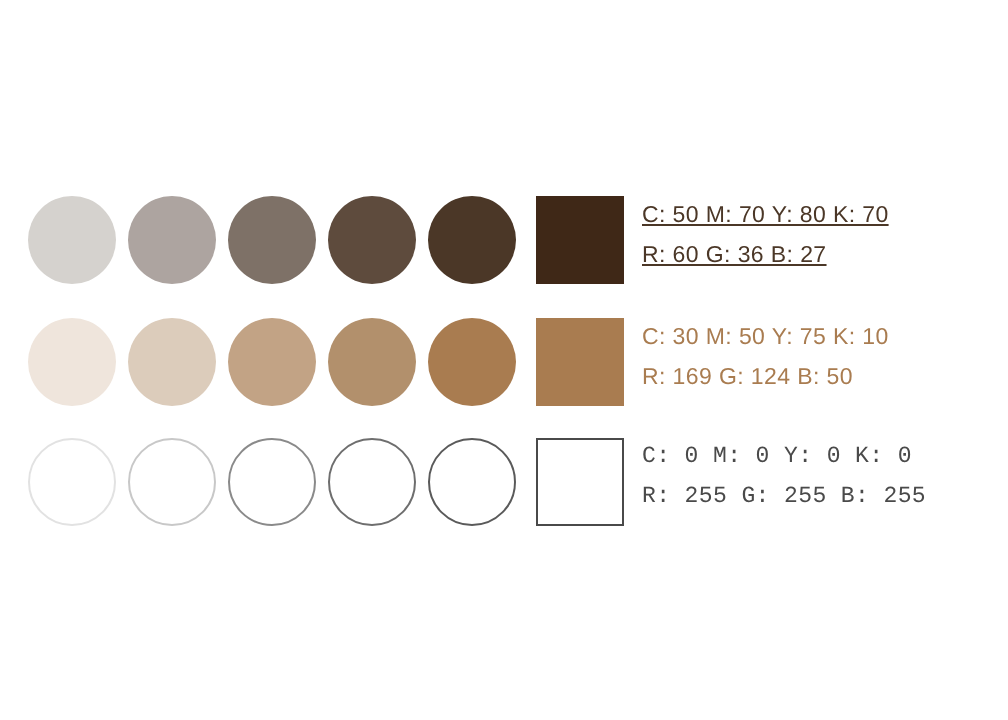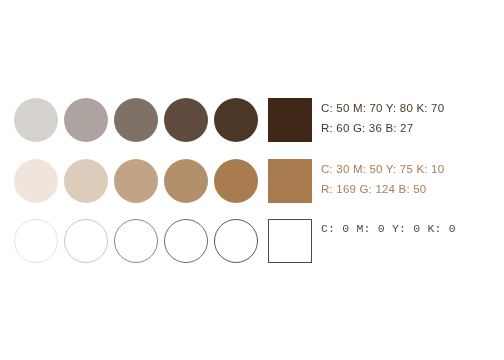--- a/index.html
+++ b/index.html
@@ -58,21 +58,21 @@
   }
 
   .label-block {
     position: absolute;
     left: 321px;
     font-size: 11.5px;
     line-height: 20px;
     letter-spacing: 0.2px;
     white-space: nowrap;
   }
-  .label-1 { top: 98px; color: #4b3727; }
+  .label-1 { top: 98px; color: #4b3727; text-decoration: underline; }
   .label-2 { top: 159px; color: #a97c50; }
   .label-3 { top: 219px; color: #4a4a4a; }
   .label-line { display: block; }
 </style>
 </head>
 <body>
 
 <div id="palette-sheet">
 
   <div class="swatch-row row-1">
@@ -104,15 +104,16 @@
   <div class="swatch-row row-3">
     <div class="circle outlined" style="background: rgb(255, 255, 255); border: 1px solid rgb(226, 226, 226);"></div>
     <div class="circle outlined" style="background: rgb(255, 255, 255); border: 1px solid rgb(200, 200, 200);"></div>
     <div class="circle outlined" style="background: rgb(255, 255, 255); border: 1px solid rgb(138, 138, 138);"></div>
     <div class="circle outlined" style="background: rgb(255, 255, 255); border: 1px solid rgb(110, 110, 110);"></div>
     <div class="circle outlined" style="background: rgb(255, 255, 255); border: 1px solid rgb(90, 90, 90);"></div>
     <div class="square outlined" style="background: rgb(255, 255, 255); border: 1.5px solid rgb(74, 74, 74);"></div>
   </div>
   <div class="label-block label-3" style="color: rgb(74, 74, 74); font-family: Liberation Mono, monospace;">
     <span class="label-line">C: 0  M: 0 Y: 0  K: 0</span>
+    <span class="label-line">R: 255 G: 255 B: 255</span>
   </div>
 
 </div>
 
 </body></html>

